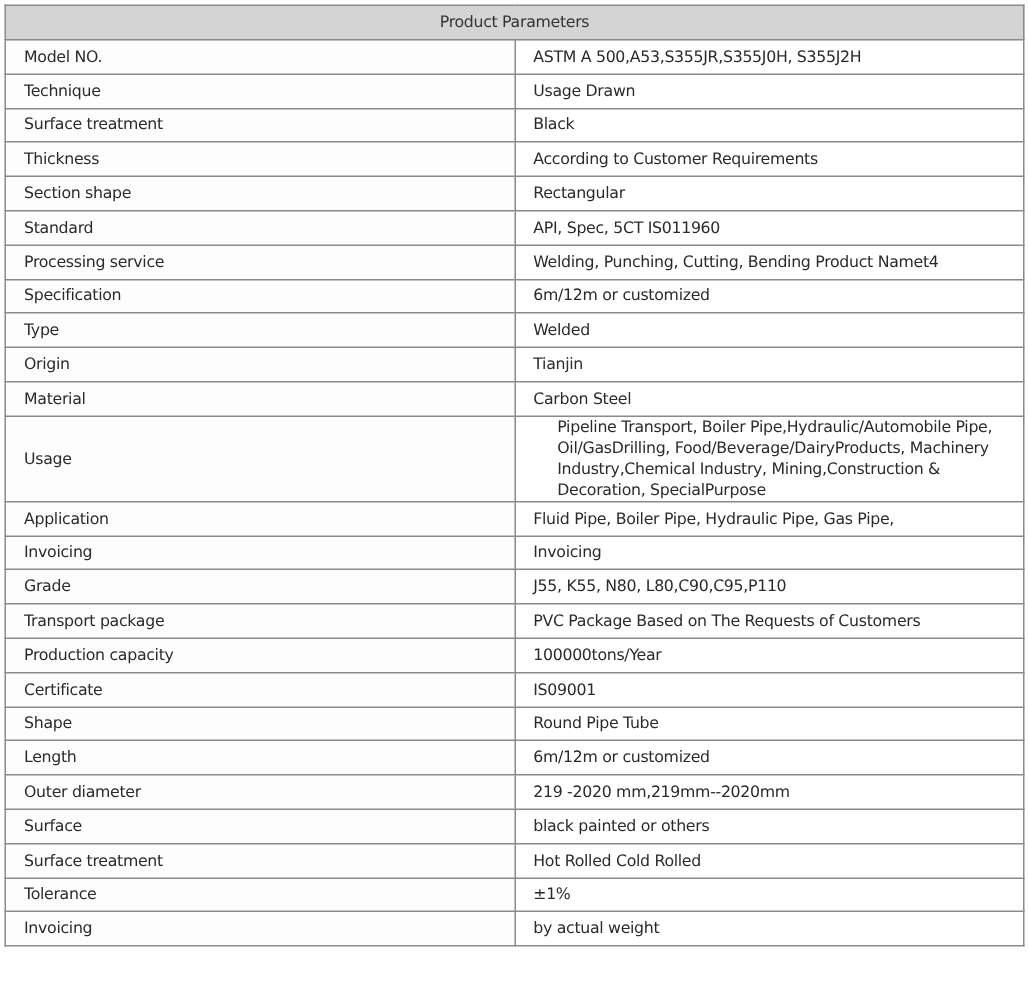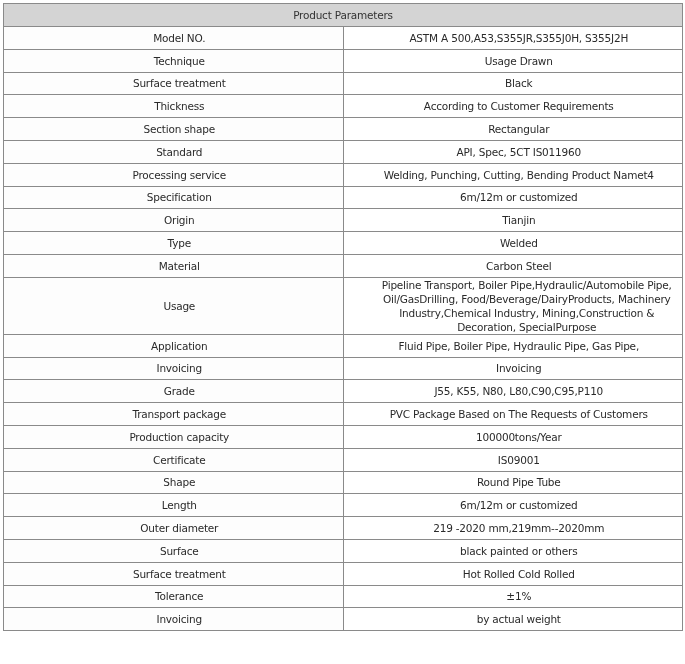--- a/index.html
+++ b/index.html
@@ -9,21 +9,21 @@
     border-collapse: collapse;
     width: 680px;
     font-family: "DejaVu Sans", sans-serif;
     font-size: 10.5px;
     color: #2a2a2a;
     table-layout: fixed;
   }
   table.params td, table.params th {
     border: 1px solid #8a8a8a;
     padding: 0 0 0 12px;
-    text-align: center;
+    text-align: left;
     vertical-align: middle;
     font-weight: normal;
     letter-spacing: -0.2px;
     white-space: nowrap;
   }
   table.params th.header {
     background: #d4d4d4;
     text-align: center;
     padding: 0;
     height: 22px;
@@ -74,26 +74,26 @@
         </tr>
       <tr class="row">
           <td class="label">Processing service</td>
           <td class="value">Welding, Punching, Cutting, Bending Product Namet4</td>
         </tr>
       <tr class="row">
           <td class="label">Specification</td>
           <td class="value">6m/12m or customized</td>
         </tr>
       <tr class="row">
+          <td class="label">Type</td>
+          <td class="value">Welded</td>
+        </tr>
+      <tr class="row">
           <td class="label">Origin</td>
           <td class="value">Tianjin</td>
-        </tr>
-      <tr class="row">
-          <td class="label">Type</td>
-          <td class="value">Welded</td>
         </tr>
       <tr class="row">
           <td class="label">Material</td>
           <td class="value">Carbon Steel</td>
         </tr>
       <tr class="row tall">
           <td class="label">Usage</td>
           <td class="value multi">Pipeline Transport, Boiler Pipe,Hydraulic/Automobile Pipe, Oil/GasDrilling, Food/Beverage/DairyProducts, Machinery Industry,Chemical Industry, Mining,Construction &amp; Decoration, SpecialPurpose</td>
         </tr>
       <tr class="row">

